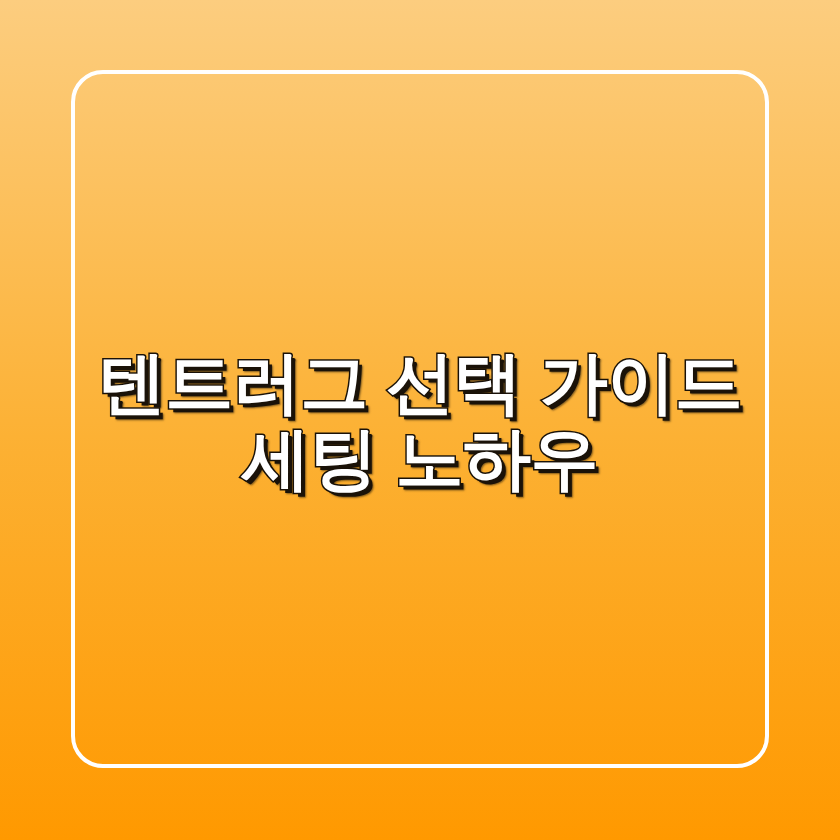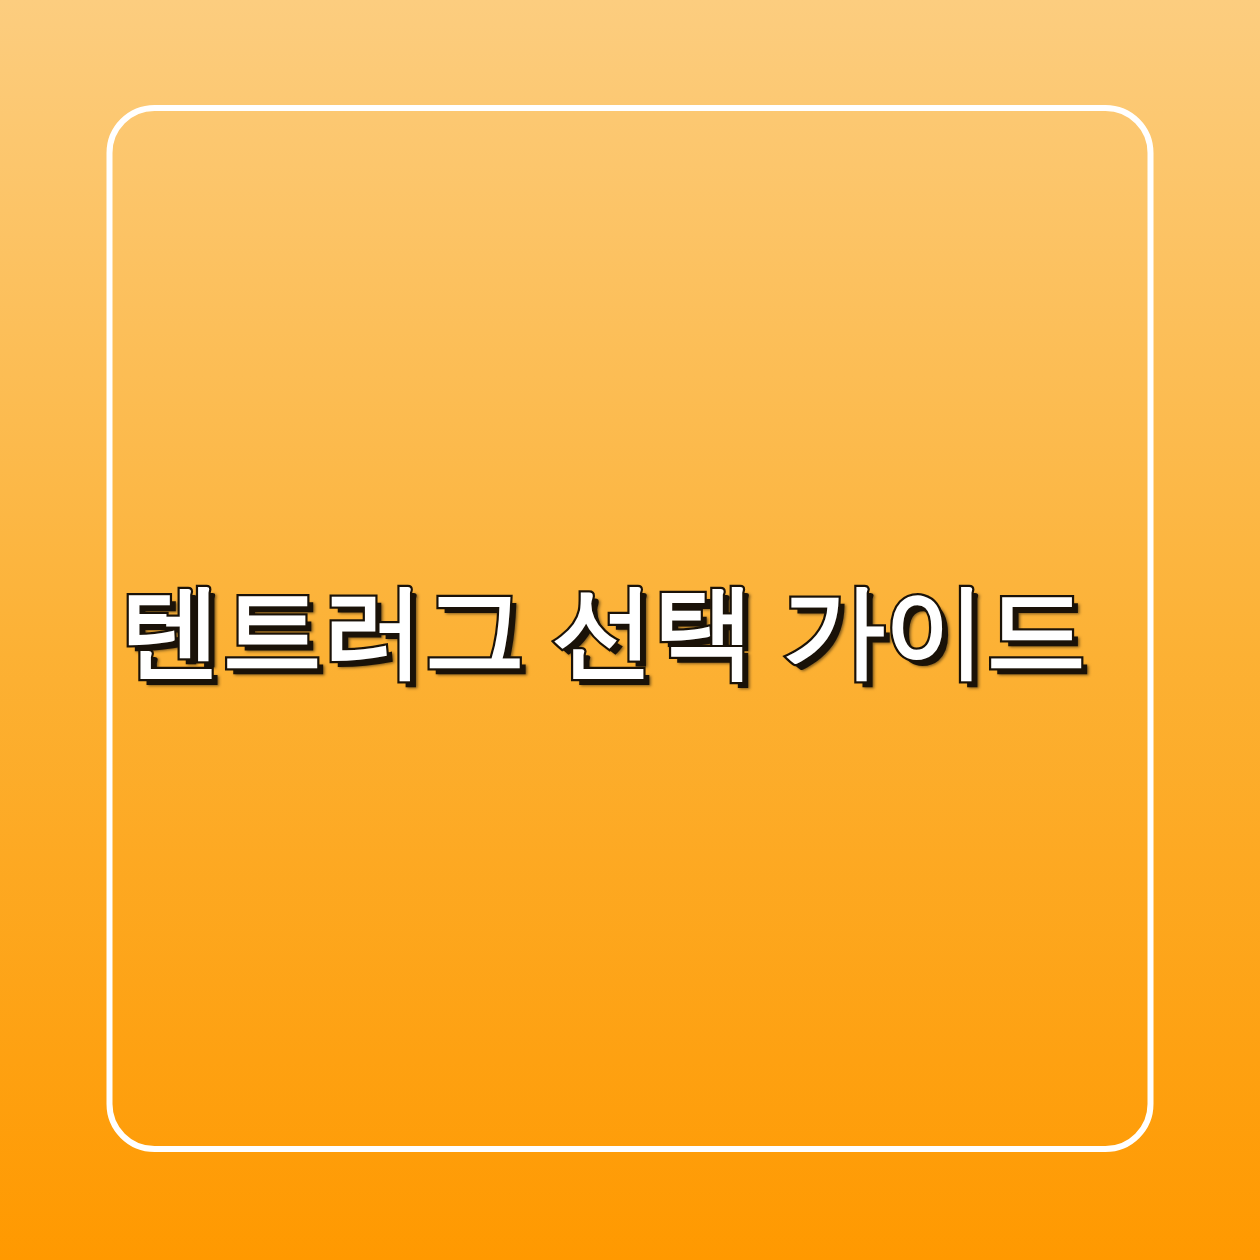--- a/index.html
+++ b/index.html
@@ -40,23 +40,23 @@
   }
 
   
   #title-block {
     position: absolute;
     left: 0;
     right: 0;
     top: 0;
     bottom: 0;
     display: flex;
-    flex-direction: row;
+    flex-direction: column;
     align-items: center;
-    justify-content: space-between;
+    justify-content: center;
     text-align: center;
     padding: 0 80px;
     box-sizing: border-box;
   }
 
   .title-line {
     display: block;
     font-size: 68px;
     line-height: 76px;
     font-weight: 700;
@@ -73,15 +73,16 @@
 </style>
 </head>
 <body>
 
 <div id="poster" style="width: 840px; height: 840px; background: linear-gradient(rgb(252, 205, 127) 0%, rgb(252, 177, 52) 52%, rgb(255, 153, 0) 100%);">
 
   <div id="frame" style="left: 71px; top: 70px; width: 698px; height: 698px; border: 4px solid rgb(255, 255, 255); border-radius: 32px;"></div>
 
   <div id="title-block">
     <span class="title-line" style="color: rgb(255, 255, 255); -webkit-text-stroke: 3px rgb(26, 18, 8); text-shadow: rgb(26, 18, 8) 4px 4px 0px, rgba(26, 18, 8, 0.55) 5px 5px 2px;">텐트러그 선택 가이드</span>
+    <span class="title-line" style="color: rgb(255, 255, 255); -webkit-text-stroke: 3px rgb(26, 18, 8); text-shadow: rgb(26, 18, 8) 4px 4px 0px, rgba(26, 18, 8, 0.55) 5px 5px 2px;">세팅 노하우</span>
   </div>
 
 </div>
 
 </body></html>

